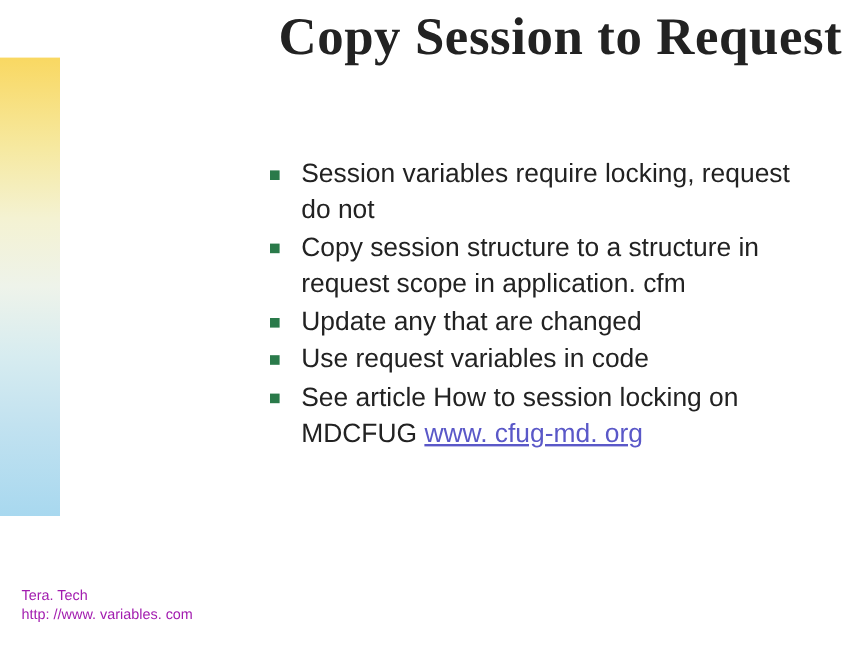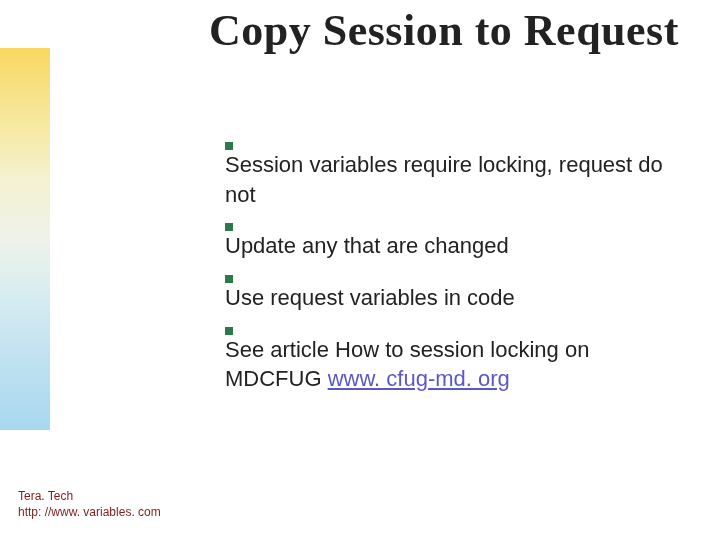--- a/index.html
+++ b/index.html
@@ -31,21 +31,21 @@
   }
   .slide {
     position: absolute;
     left: 0;
     top: 0;
     width: 720px;
     height: 540px;
   }
   .title {
     position: absolute;
-    left: 209px;
+    left: 232px;
     top: 8px;
     width: 470px;
     font-size: 44px;
     font-weight: bold;
     line-height: 1.05;
     color: #222;
     font-family: "Times New Roman", Times, serif;
     letter-spacing: 0.5px;
   }
   .body {
@@ -53,21 +53,20 @@
     left: 225px;
     top: 130px;
     width: 450px;
     font-size: 22px;
     line-height: 1.35;
     color: #222;
   }
   .bul {
     display: flex;
     margin-bottom: 2px;
-    flex-direction: column;
   }
   .bul .sq {
     width: 8px;
     height: 8px;
     background: #2a7a4a;
     margin-top: 12px;
     margin-right: 18px;
     flex: 0 0 auto;
   }
   .bul .txt {
@@ -79,36 +78,40 @@
   a.link {
     color: #5a58c8;
     text-decoration: underline;
   }
   .footer {
     position: absolute;
     left: 18px;
     bottom: 20px;
     font-size: 12px;
     line-height: 1.35;
-    color: #7f1d1d;
+    color: #a21caf;
   }
 </style>
 </head>
 <body>
 
 <div class="gradient-strip"></div>
 
 <div class="slide">
 
   <div class="title">Copy Session to Request</div>
 
   <div class="body">
     <div class="bul">
       <div class="sq"></div>
       <div class="txt">Session variables require locking, request do not</div>
+    </div>
+    <div class="bul">
+      <div class="sq"></div>
+      <div class="txt">Copy session structure to a structure in request scope in application. cfm</div>
     </div>
     <div class="bul">
       <div class="sq"></div>
       <div class="txt">Update any that are changed</div>
     </div>
     <div class="bul">
       <div class="sq"></div>
       <div class="txt">Use request variables in code</div>
     </div>
     <div class="bul">

